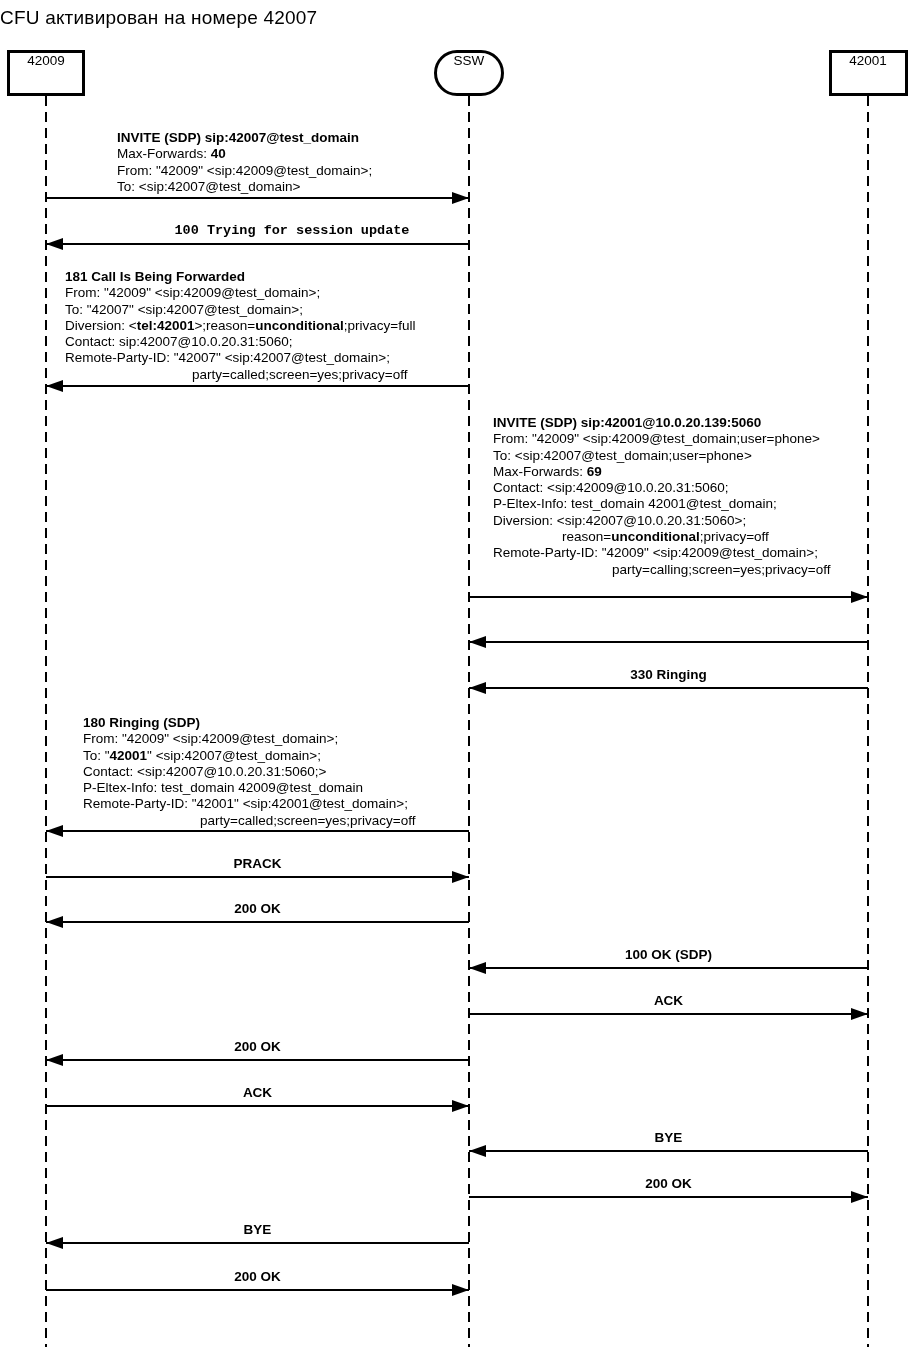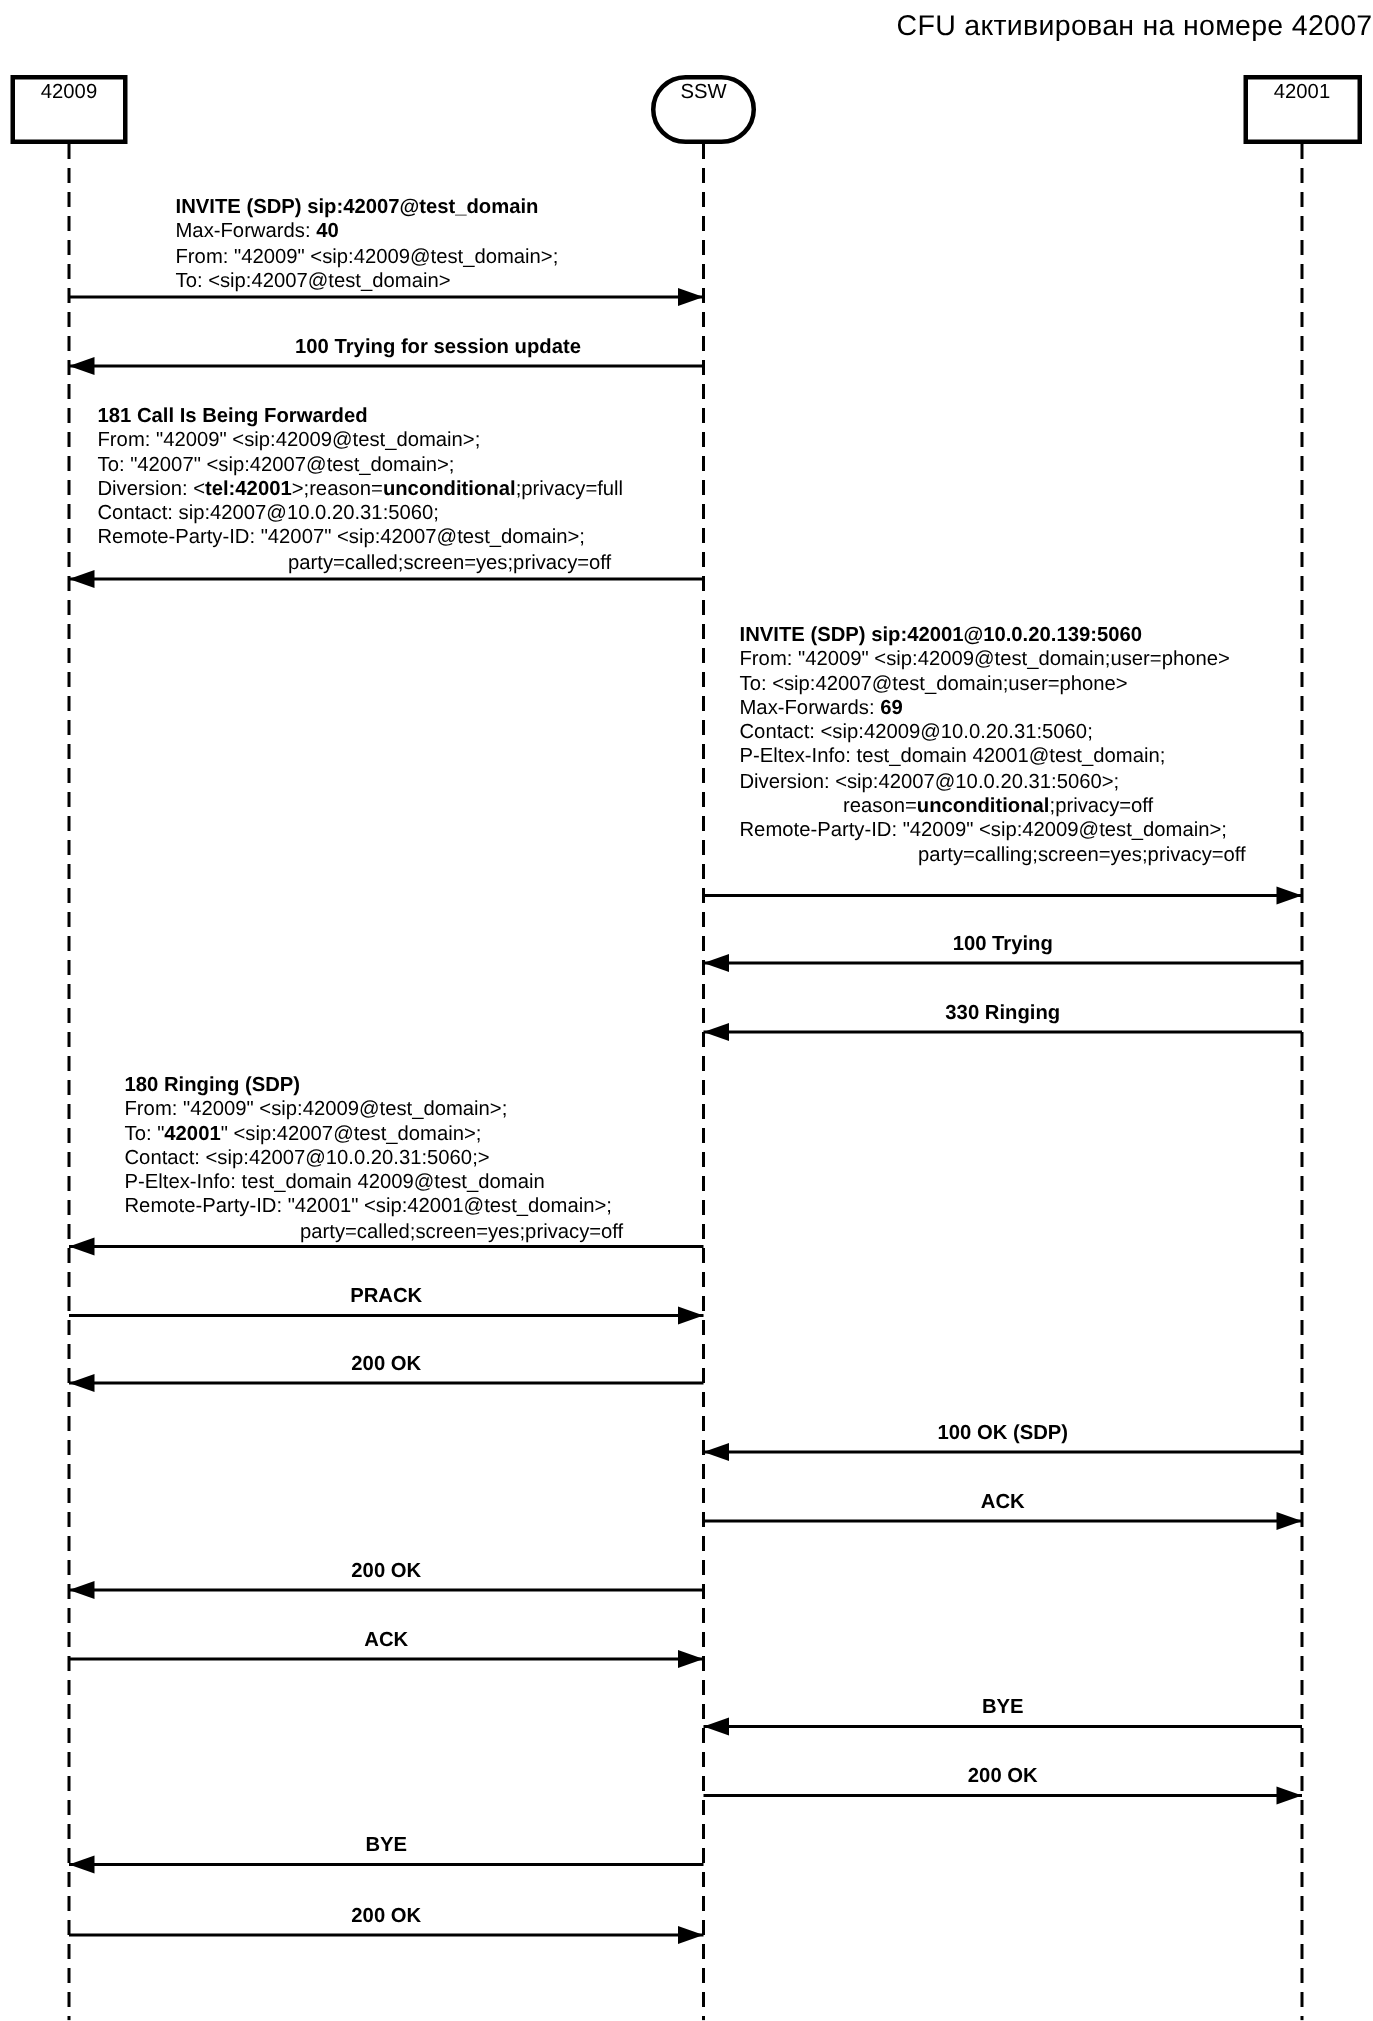--- a/index.html
+++ b/index.html
@@ -1,21 +1,21 @@
 <!DOCTYPE html>
 <html><head>
 <meta charset="utf-8">
 <style>
   html,body{margin:0;padding:0;background:#ffffff;}
   #stage{
     position:relative;width:915px;height:1347px;background:#ffffff;overflow:hidden;
     font-family:"Liberation Sans",sans-serif;color:#000;
   }
   .title{
-    position:absolute;left:0;right:0;top:7px;text-align:right;
+    position:absolute;left:0;right:0;top:7px;text-align:left;
     font-size:19px;font-weight:400;letter-spacing:0.2px;
   }
   .actor-box{
     position:absolute;border:3px solid #000;background:#fff;box-sizing:border-box;
     display:flex;align-items:flex-start;justify-content:center;font-size:13.5px;
   }
   .lifeline{
     position:absolute;width:2px;
     background:repeating-linear-gradient(to bottom,#000 0 10px,transparent 10px 16px);
   }
@@ -43,30 +43,29 @@
     </div>
     <div class="lifeline" style="left: 867px; top: 96px; height: 1251px;"></div>
     <div class="actor-box" style="left: 828.5px; top: 50px; width: 79px; height: 46px;">
       <span>42001</span>
     </div>
     <div class="arrow-line" style="left: 46px; top: 197px; width: 423px;"></div>
     <div class="arrow-head right" style="top: 192px; left: 452px;"></div>
     <div class="msg-block" style="left: 117px; top: 130px;"><div class="line"><span class="b">INVITE (SDP) sip:42007@test_domain</span></div><div class="line"><span>Max-Forwards: </span><span class="b">40</span></div><div class="line"><span>From: "42009" &lt;sip:42009@test_domain&gt;;</span></div><div class="line"><span>To: &lt;sip:42007@test_domain&gt;</span></div></div>
     <div class="arrow-line" style="left: 46px; top: 243px; width: 423px;"></div>
     <div class="arrow-head left" style="top: 238px; left: 46px;"></div>
-    <div class="msg-center" style="left: 46px; width: 492px; top: 223px;">100 Trying for session update</div>
+    <div class="msg-center" style="left: 46px; width: 492px; top: 223px; font-family: Liberation Mono, monospace;">100 Trying for session update</div>
     <div class="arrow-line" style="left: 46px; top: 385px; width: 423px;"></div>
     <div class="arrow-head left" style="top: 380px; left: 46px;"></div>
     <div class="msg-block" style="left: 65px; top: 269px;"><div class="line"><span class="b">181 Call Is Being Forwarded</span></div><div class="line"><span>From: "42009" &lt;sip:42009@test_domain&gt;;</span></div><div class="line"><span>To: "42007" &lt;sip:42007@test_domain&gt;;</span></div><div class="line"><span>Diversion: &lt;</span><span class="b">tel:42001</span><span>&gt;;reason=</span><span class="b">unconditional</span><span>;privacy=full</span></div><div class="line"><span>Contact: sip:42007@10.0.20.31:5060;</span></div><div class="line"><span>Remote-Party-ID: "42007" &lt;sip:42007@test_domain&gt;;</span></div><div class="line" style="padding-left: 127px;"><span>party=called;screen=yes;privacy=off</span></div></div>
     <div class="arrow-line" style="left: 469px; top: 596px; width: 399px;"></div>
     <div class="arrow-head right" style="top: 591px; left: 851px;"></div>
     <div class="msg-block" style="left: 493px; top: 415px;"><div class="line"><span class="b">INVITE (SDP) sip:42001@10.0.20.139:5060</span></div><div class="line"><span>From: "42009" &lt;sip:42009@test_domain;user=phone&gt;</span></div><div class="line"><span>To: &lt;sip:42007@test_domain;user=phone&gt;</span></div><div class="line"><span>Max-Forwards: </span><span class="b">69</span></div><div class="line"><span>Contact: &lt;sip:42009@10.0.20.31:5060;</span></div><div class="line"><span>P-Eltex-Info: test_domain 42001@test_domain;</span></div><div class="line"><span>Diversion: &lt;sip:42007@10.0.20.31:5060&gt;;</span></div><div class="line" style="padding-left: 69px;"><span>reason=</span><span class="b">unconditional</span><span>;privacy=off</span></div><div class="line"><span>Remote-Party-ID: "42009" &lt;sip:42009@test_domain&gt;;</span></div><div class="line" style="padding-left: 119px;"><span>party=calling;screen=yes;privacy=off</span></div></div>
     <div class="arrow-line" style="left: 469px; top: 641px; width: 399px;"></div>
     <div class="arrow-head left" style="top: 636px; left: 469px;"></div>
-    <div class="msg-center" style="left: 469px; width: 399px; top: 621px;">100 Trying</div>
     <div class="arrow-line" style="left: 469px; top: 687px; width: 399px;"></div>
     <div class="arrow-head left" style="top: 682px; left: 469px;"></div>
     <div class="msg-center" style="left: 469px; width: 399px; top: 667px;">330 Ringing</div>
     <div class="arrow-line" style="left: 46px; top: 830px; width: 423px;"></div>
     <div class="arrow-head left" style="top: 825px; left: 46px;"></div>
     <div class="msg-block" style="left: 83px; top: 715px;"><div class="line"><span class="b">180 Ringing (SDP)</span></div><div class="line"><span>From: "42009" &lt;sip:42009@test_domain&gt;;</span></div><div class="line"><span>To: "</span><span class="b">42001</span><span>" &lt;sip:42007@test_domain&gt;;</span></div><div class="line"><span>Contact: &lt;sip:42007@10.0.20.31:5060;&gt;</span></div><div class="line"><span>P-Eltex-Info: test_domain 42009@test_domain</span></div><div class="line"><span>Remote-Party-ID: "42001" &lt;sip:42001@test_domain&gt;;</span></div><div class="line" style="padding-left: 117px;"><span>party=called;screen=yes;privacy=off</span></div></div>
     <div class="arrow-line" style="left: 46px; top: 876px; width: 423px;"></div>
     <div class="arrow-head right" style="top: 871px; left: 452px;"></div>
     <div class="msg-center" style="left: 46px; width: 423px; top: 856px;">PRACK</div>
     <div class="arrow-line" style="left: 46px; top: 921px; width: 423px;"></div>

